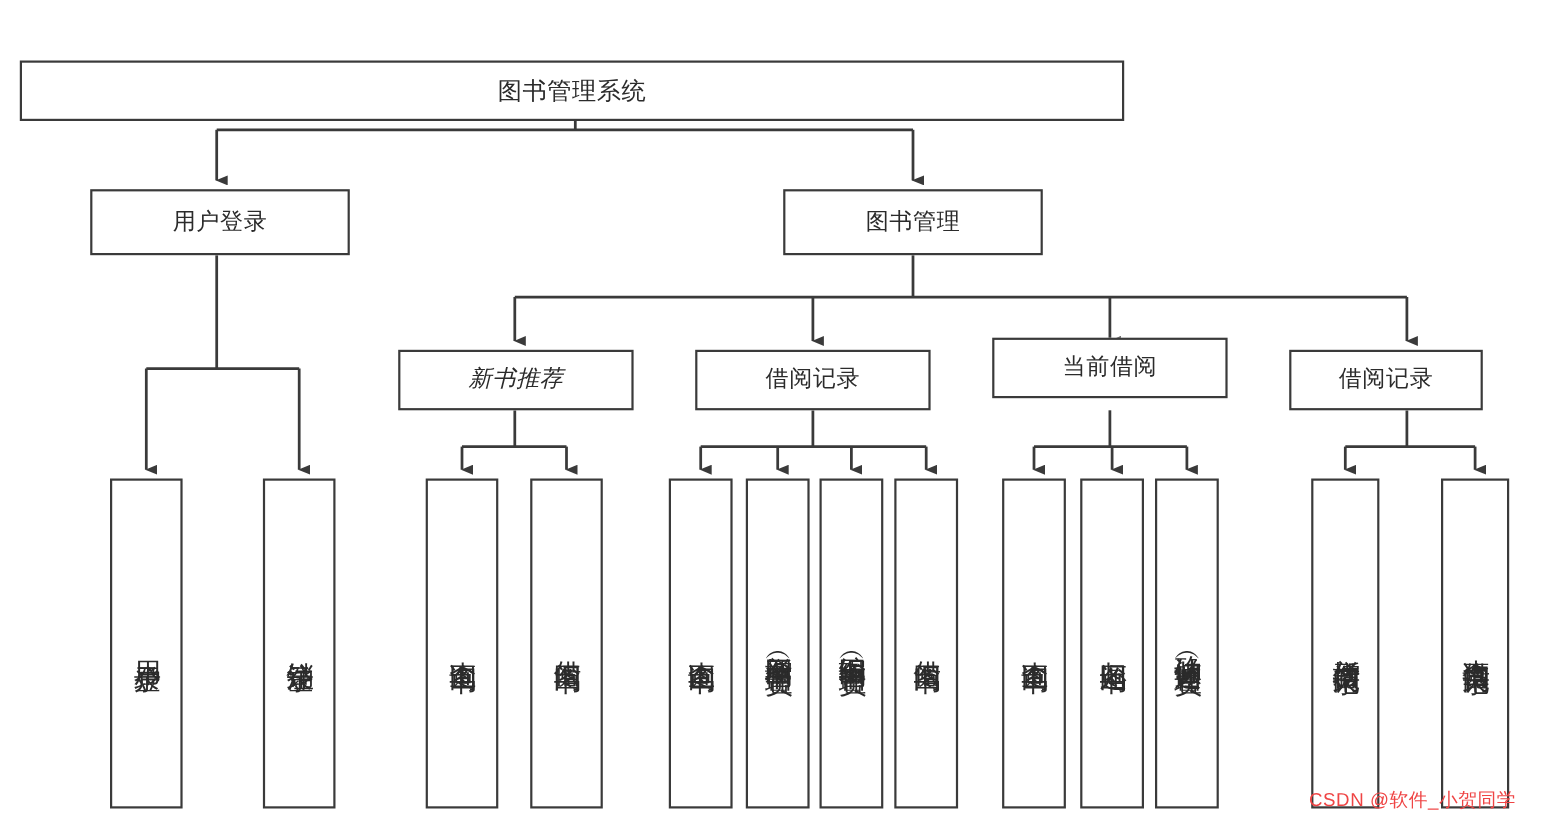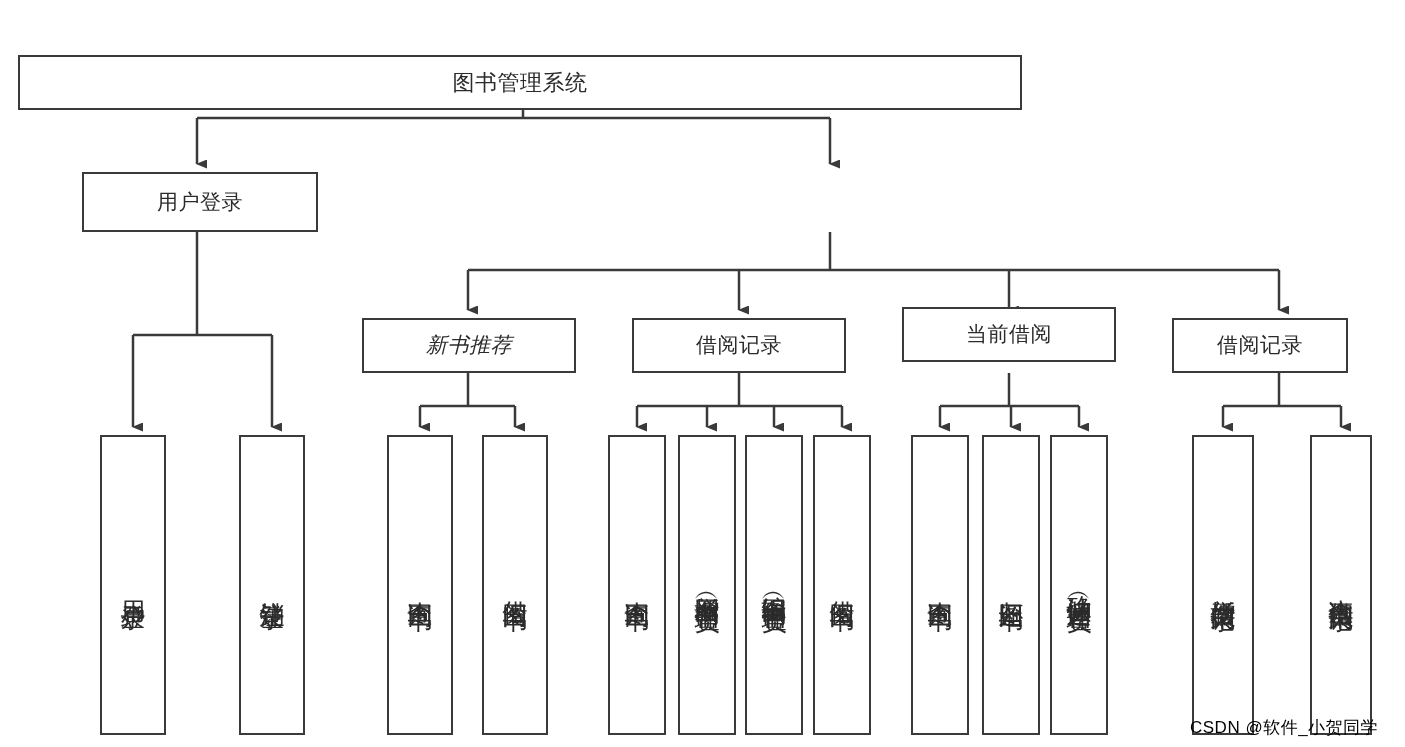--- a/index.html
+++ b/index.html
@@ -59,21 +59,21 @@
     writing-mode: vertical-rl;
     text-orientation: upright;
     font-size: 25px;
     line-height: 1.0;
     letter-spacing: 2px;
     white-space: nowrap;
     max-height: 100%;
   }
   .watermark {
     position: absolute;
-    color: #000000;
+    color: #ef4444;
     font-size: 17px;
     white-space: nowrap;
     letter-spacing: 0.5px;
   }
 </style>
 </head>
 <body>
 
 <div id="canvas">
 
@@ -127,20 +127,23 @@
     </g>
   </svg>
 
   <div class="node horiz root" style="left:18px; top:14px; width:1004px; height:55px;margin-top:41px;">
     <span class="label">图书管理系统</span>
   </div>
 
   <div class="node horiz" style="left:82px; top:172px; width:236px; height:60px;">
     <span class="label">用户登录</span>
   </div>
+  <div class="node horiz" style="left:712px; top:172px; width:236px; height:60px;">
+    <span class="label">图书管理</span>
+  </div>
   <div class="node horiz" style="left:362px; top:318px; width:214px; height:55px;font-style:italic;">
     <span class="label">新书推荐</span>
   </div>
   <div class="node horiz" style="left:632px; top:318px; width:214px; height:55px;">
     <span class="label">借阅记录</span>
   </div>
   <div class="node horiz" style="left:902px; top:307px; width:214px; height:55px;">
     <span class="label">当前借阅</span>
   </div>
   <div class="node horiz" style="left:1172px; top:318px; width:176px; height:55px;">

